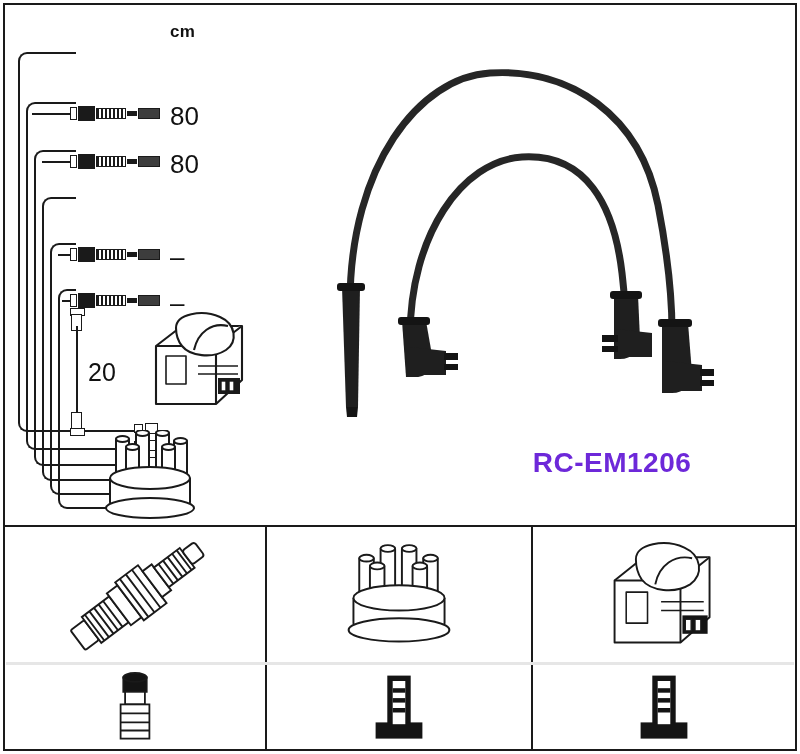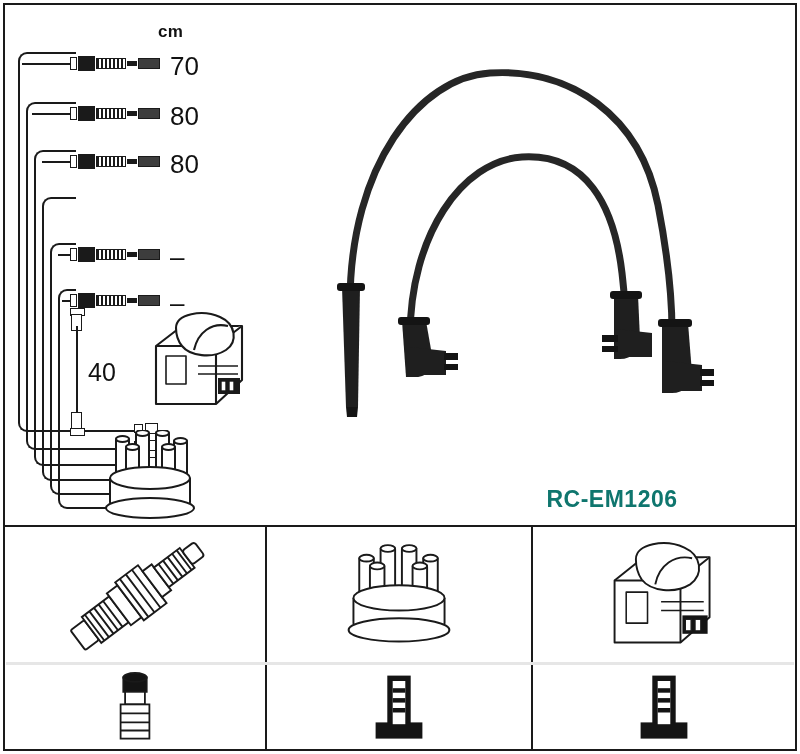--- a/index.html
+++ b/index.html
@@ -50,21 +50,21 @@
   
   .spec-list {
     position: absolute;
     left: 12px;
     top: 10px;
     width: 250px;
     height: 300px;
   }
   .unit-header {
     position: absolute;
-    left: 146px;
+    left: 158px;
     top: 12px;
     font-size: 17px;
     font-weight: bold;
     color: #111;
     letter-spacing: .3px;
   }
   .spec-row {
     position: absolute;
     left: 0;
     width: 250px;
@@ -217,26 +217,25 @@
 
   
   .partno {
     position: absolute;
     right: 28px;
     top: 447px;
     text-align: center;
     width: 320px;
   }
   .partno .code {
-    font-size: 23px;
+    font-size: 28px;
     font-weight: bold;
-    color: #0f766e;
+    color: #6d28d9;
     letter-spacing: .5px;
     line-height: 32px;
-    margin-top: 36px;
   }
   .partno .stock {
     font-size: 18px;
     font-weight: bold;
     color: #111;
     letter-spacing: .2px;
     line-height: 24px;
     margin-top: 3px;
   }
 
@@ -261,31 +260,20 @@
 </head>
 <body>
 
 <div id="sheet">
 
   <div class="frame-outer"></div>
 
   <div class="spec-list">
     <div class="unit-header">cm</div>
 
-    <div class="spec-row" style="top:43px">
-      <div class="lead-wire" style="left:10px;width:48px"></div>
-      <div class="conn" style="left:58px">
-        <div class="c-a"></div>
-          <div class="c-b"></div>
-          <div class="c-c"></div>
-        <div class="c-d"></div>
-          <div class="c-e"></div>
-      </div>
-      <div class="spec-value">70</div>
-    </div>
 
     <div class="spec-row" style="top:93px">
       <div class="lead-wire" style="left:20px;width:38px"></div>
       <div class="conn" style="left:58px">
         <div class="c-a"></div>
           <div class="c-b"></div>
           <div class="c-c"></div>
         <div class="c-d"></div>
           <div class="c-e"></div>
       </div>
@@ -360,21 +348,21 @@
     <div class="term-box small" style="left:122px; top:452px;"></div>
     <div class="term-box small" style="left:122px; top:463px;"></div>
   </div>
 
   <div class="short-lead">
     <div class="sl-elbow" style="left:8px; top:0px;"></div>
     <div class="sl-cap" style="left:9px; top:6px;"></div>
     <div class="sl-wire"></div>
     <div class="sl-cap" style="left:9px; top:104px;"></div>
     <div class="sl-elbow" style="left:8px; top:120px;"></div>
-    <div class="len-50">40</div>
+    <div class="len-50">20</div>
   </div>
 
   <div style="position:absolute;left:146px;top:308px;width:112px;height:112px;">
     <svg viewBox="0 0 112 112" width="112" height="112">
       <g fill="#ffffff" stroke="#1a1a1a" stroke-width="2.1" stroke-linejoin="round">
         <path d="M10,38 L36,18 L96,18 L96,72 L70,96 L10,96 Z"></path>
         <path d="M10,38 L70,38 L96,18"></path>
         <path d="M70,38 L70,96"></path>
         <path d="M30,20 C30,6 56,1 74,9 C90,16 92,34 80,42 C66,51 44,48 36,38 C32,33 30,26 30,20 Z"></path>
         <path d="M48,42 C52,24 66,14 82,18"></path>

